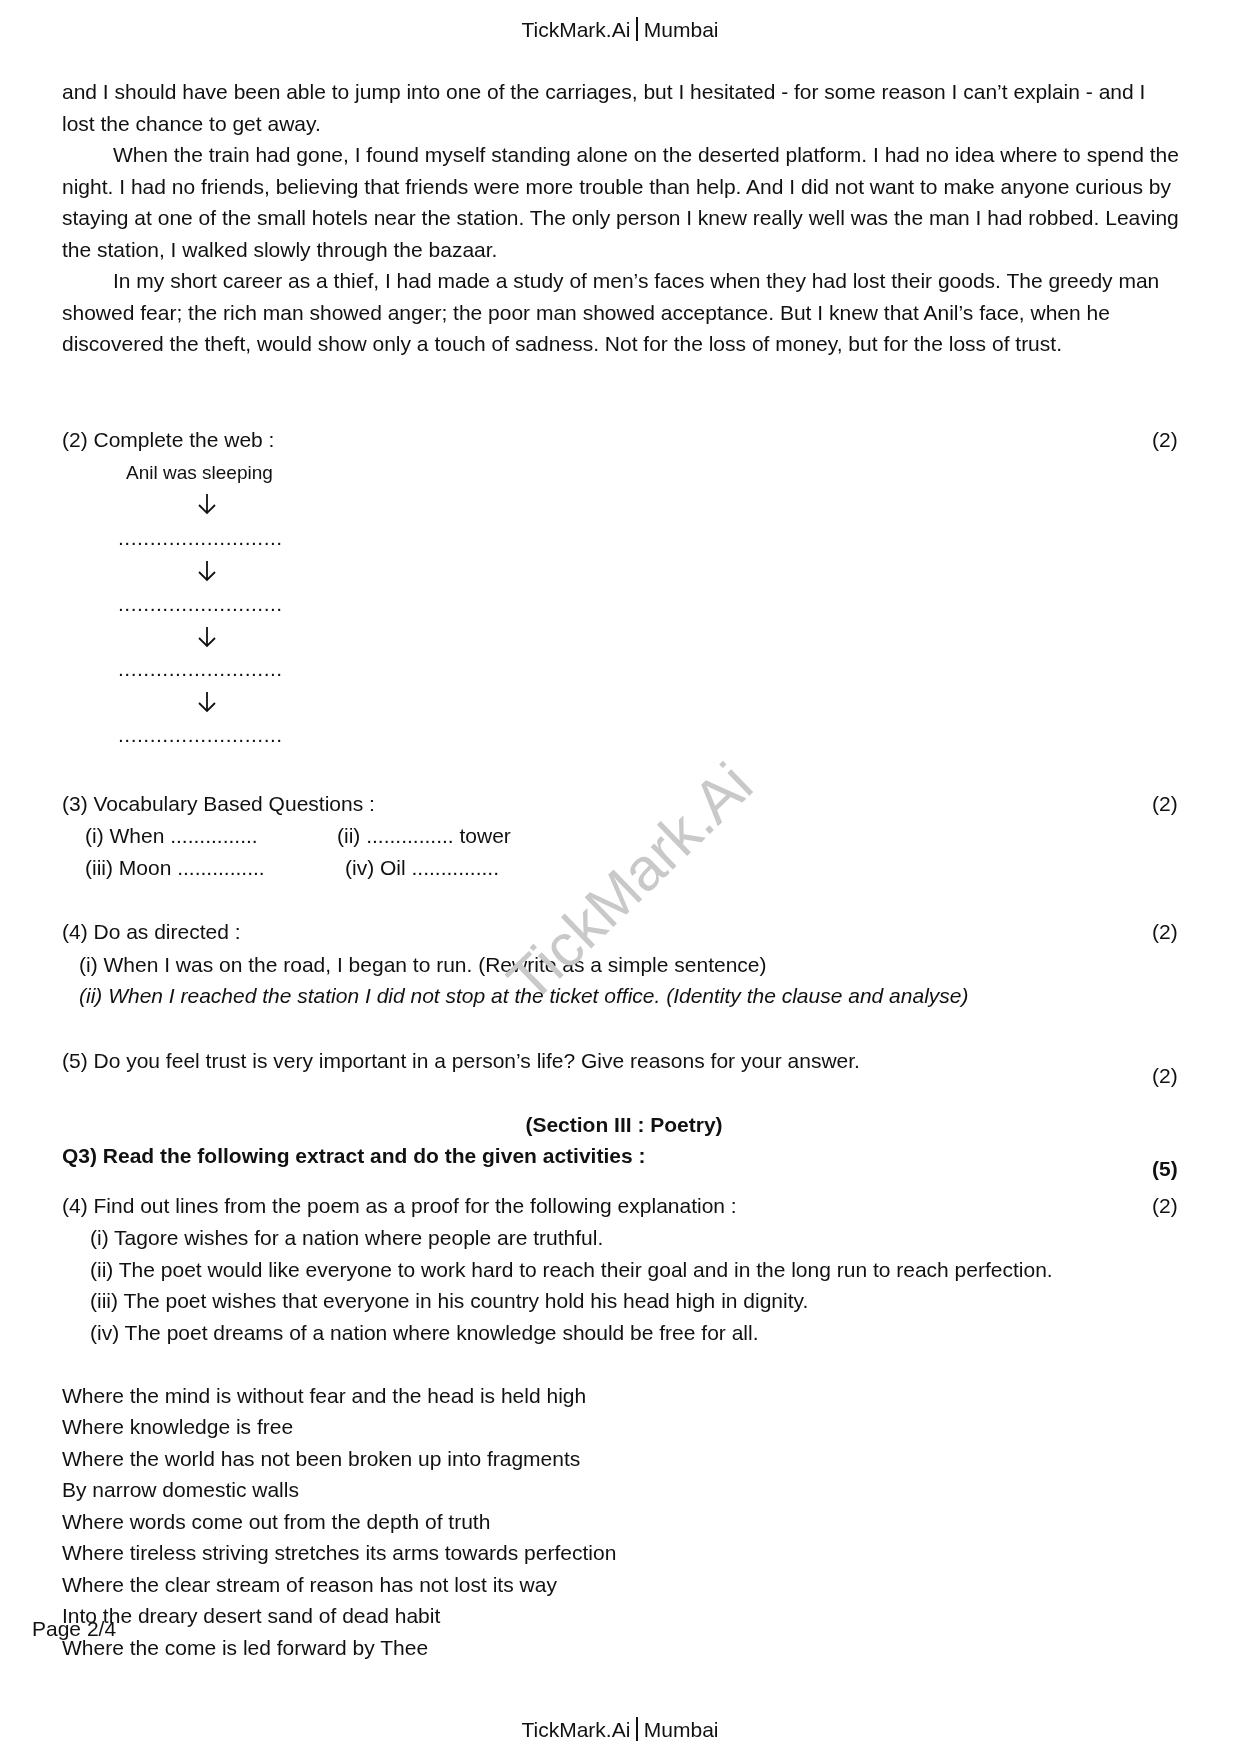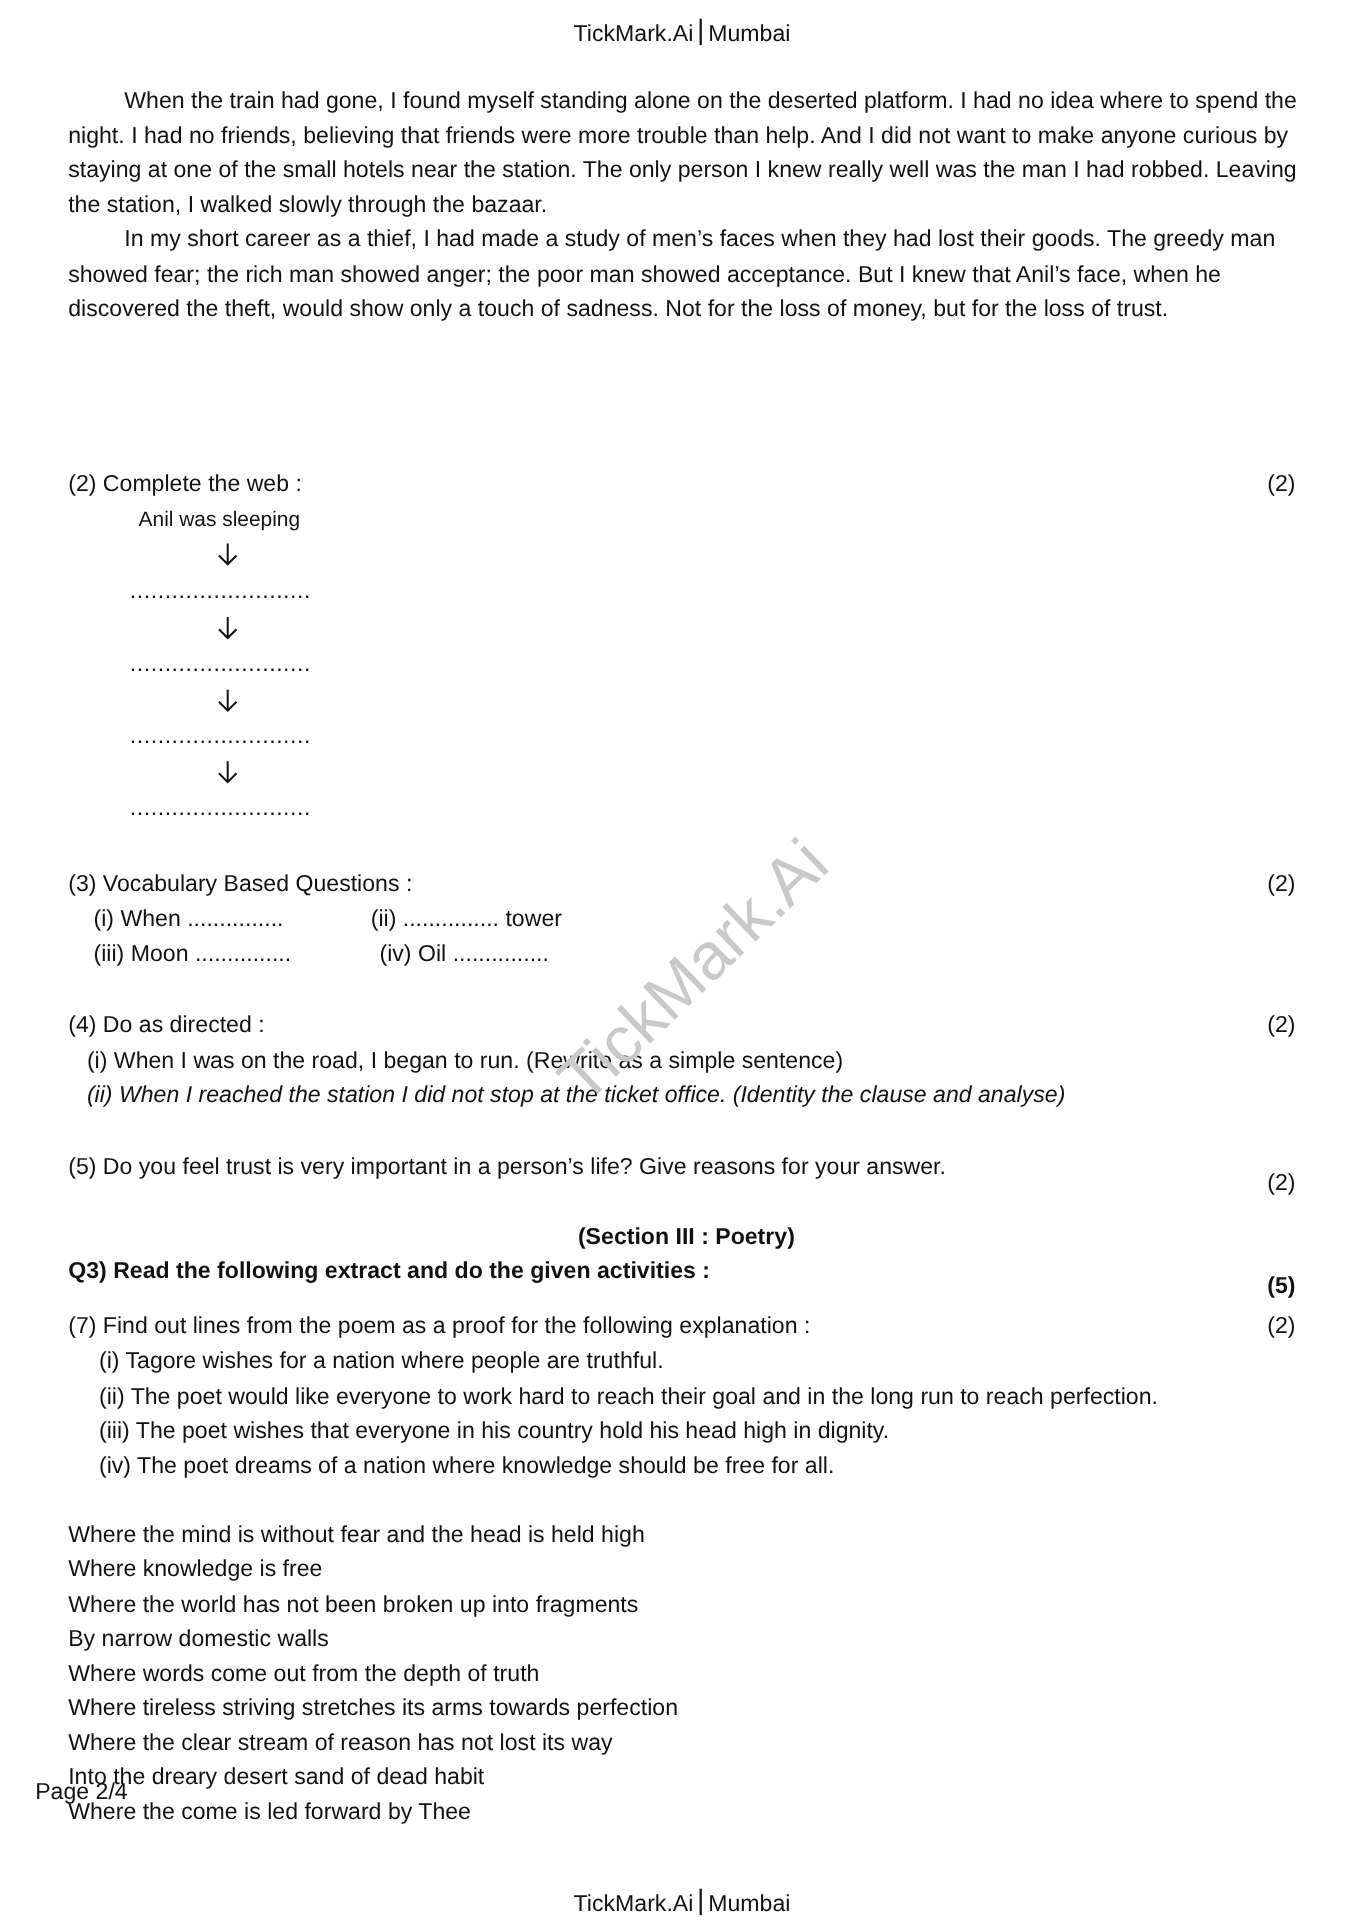--- a/index.html
+++ b/index.html
@@ -25,20 +25,21 @@
                pointer-events: none; }
 </style>
 </head>
 <body>
 
 <div class="abs hdr">
   <span>TickMark.Ai</span><span class="bar"></span><span>Mumbai</span>
 </div>
 
 <div class="para">
+  <p>and I should have been able to jump into one of the carriages, but I hesitated - for some reason I can’t explain - and I lost the chance to get away.</p>
   <p class="indent">When the train had gone, I found myself standing alone on the deserted platform. I had no idea where to spend the night. I had no friends, believing that friends were more trouble than help. And I did not want to make anyone curious by staying at one of the small hotels near the station. The only person I knew really well was the man I had robbed. Leaving the station, I walked slowly through the bazaar.</p>
   <p class="indent">In my short career as a thief, I had made a study of men’s faces when they had lost their goods. The greedy man showed fear; the rich man showed anger; the poor man showed acceptance. But I knew that Anil’s face, when he discovered the theft, would show only a touch of sadness. Not for the loss of money, but for the loss of trust.</p>
 </div>
 
 <div class="abs t" style="left:62px; top:424px;">(2) Complete the web :</div>
 <div class="marks t" style="top:424px;">(2)</div>
 <div class="web-item t" style="left:126px; top:457px;">Anil was sleeping</div>
 
 <svg class="arrow" style="left:197px; top:493px;" viewBox="0 0 20 22">
     <path d="M10 1 V20 M2 12 L10 20 L18 12" stroke="#111" stroke-width="1.8" fill="none"></path>
@@ -69,21 +70,21 @@
 <div class="abs t" style="left:79px; top:949px;">(i) When I was on the road, I began to run. (Rewrite as a simple sentence)</div>
 <div class="abs t" style="left:79px; top:980px;font-style:italic;">(ii) When I reached the station I did not stop at the ticket office. (Identity the clause and analyse)</div>
 
 <div class="abs t" style="left:62px; top:1045px;">(5) Do you feel trust is very important in a person’s life? Give reasons for your answer.</div>
 <div class="marks t" style="top:1060px;">(2)</div>
 
 <div class="abs t b" style="left:0; width:1248px; text-align:center; top:1109px;">(Section III : Poetry)</div>
 <div class="abs t b" style="left:62px; top:1140px;">Q3) Read the following extract and do the given activities :</div>
 <div class="marks t b" style="top:1153px;">(5)</div>
 
-<div class="abs t" style="left:62px; top:1190px;">(7) Find out lines from the poem as a proof for the following explanation :</div>
+<div class="abs t" style="left:62px; top:1190px;">(4) Find out lines from the poem as a proof for the following explanation :</div>
 <div class="marks t" style="top:1190px;">(2)</div>
 <div class="abs t" style="left:90px; top:1222px;">(i) Tagore wishes for a nation where people are truthful.</div>
 <div class="abs t" style="left:90px; top:1254px;">(ii) The poet would like everyone to work hard to reach their goal and in the long run to reach perfection.</div>
 <div class="abs t" style="left:90px; top:1285px;">(iii) The poet wishes that everyone in his country hold his head high in dignity.</div>
 <div class="abs t" style="left:90px; top:1317px;">(iv) The poet dreams of a nation where knowledge should be free for all.</div>
 
 <div class="abs t" style="left:62px; top:1380px;">Where the mind is without fear and the head is held high</div>
 <div class="abs t" style="left:62px; top:1411px;">Where knowledge is free</div>
 <div class="abs t" style="left:62px; top:1443px;">Where the world has not been broken up into fragments</div>
 <div class="abs t" style="left:62px; top:1474px;">By narrow domestic walls</div>

